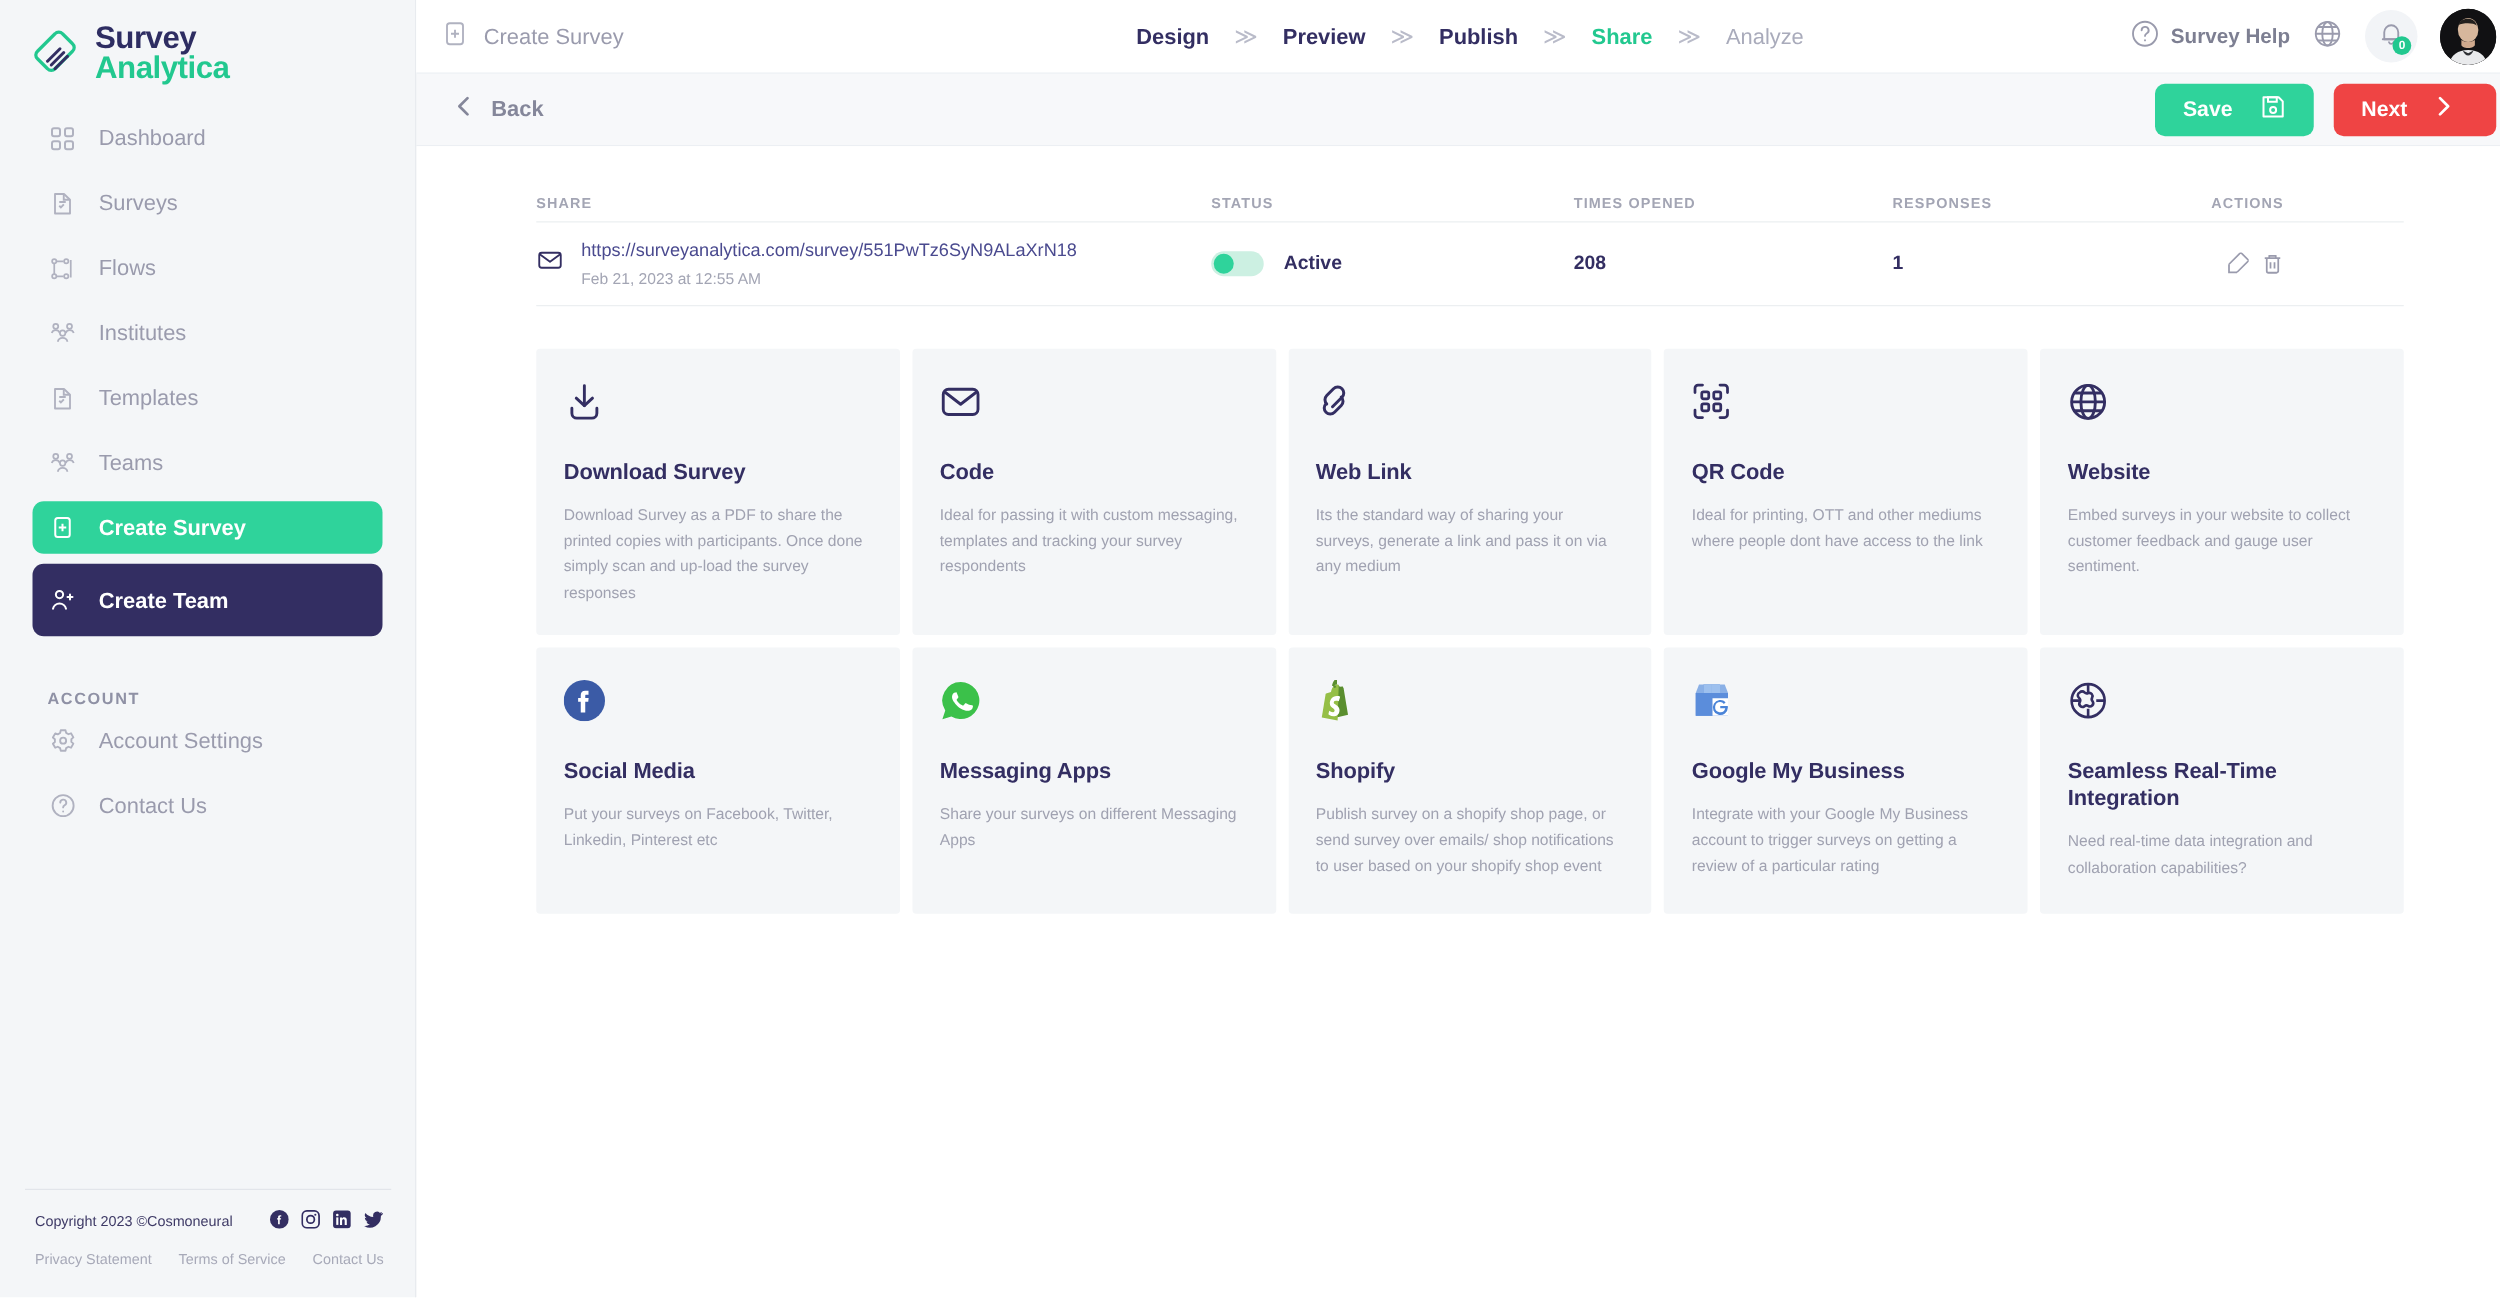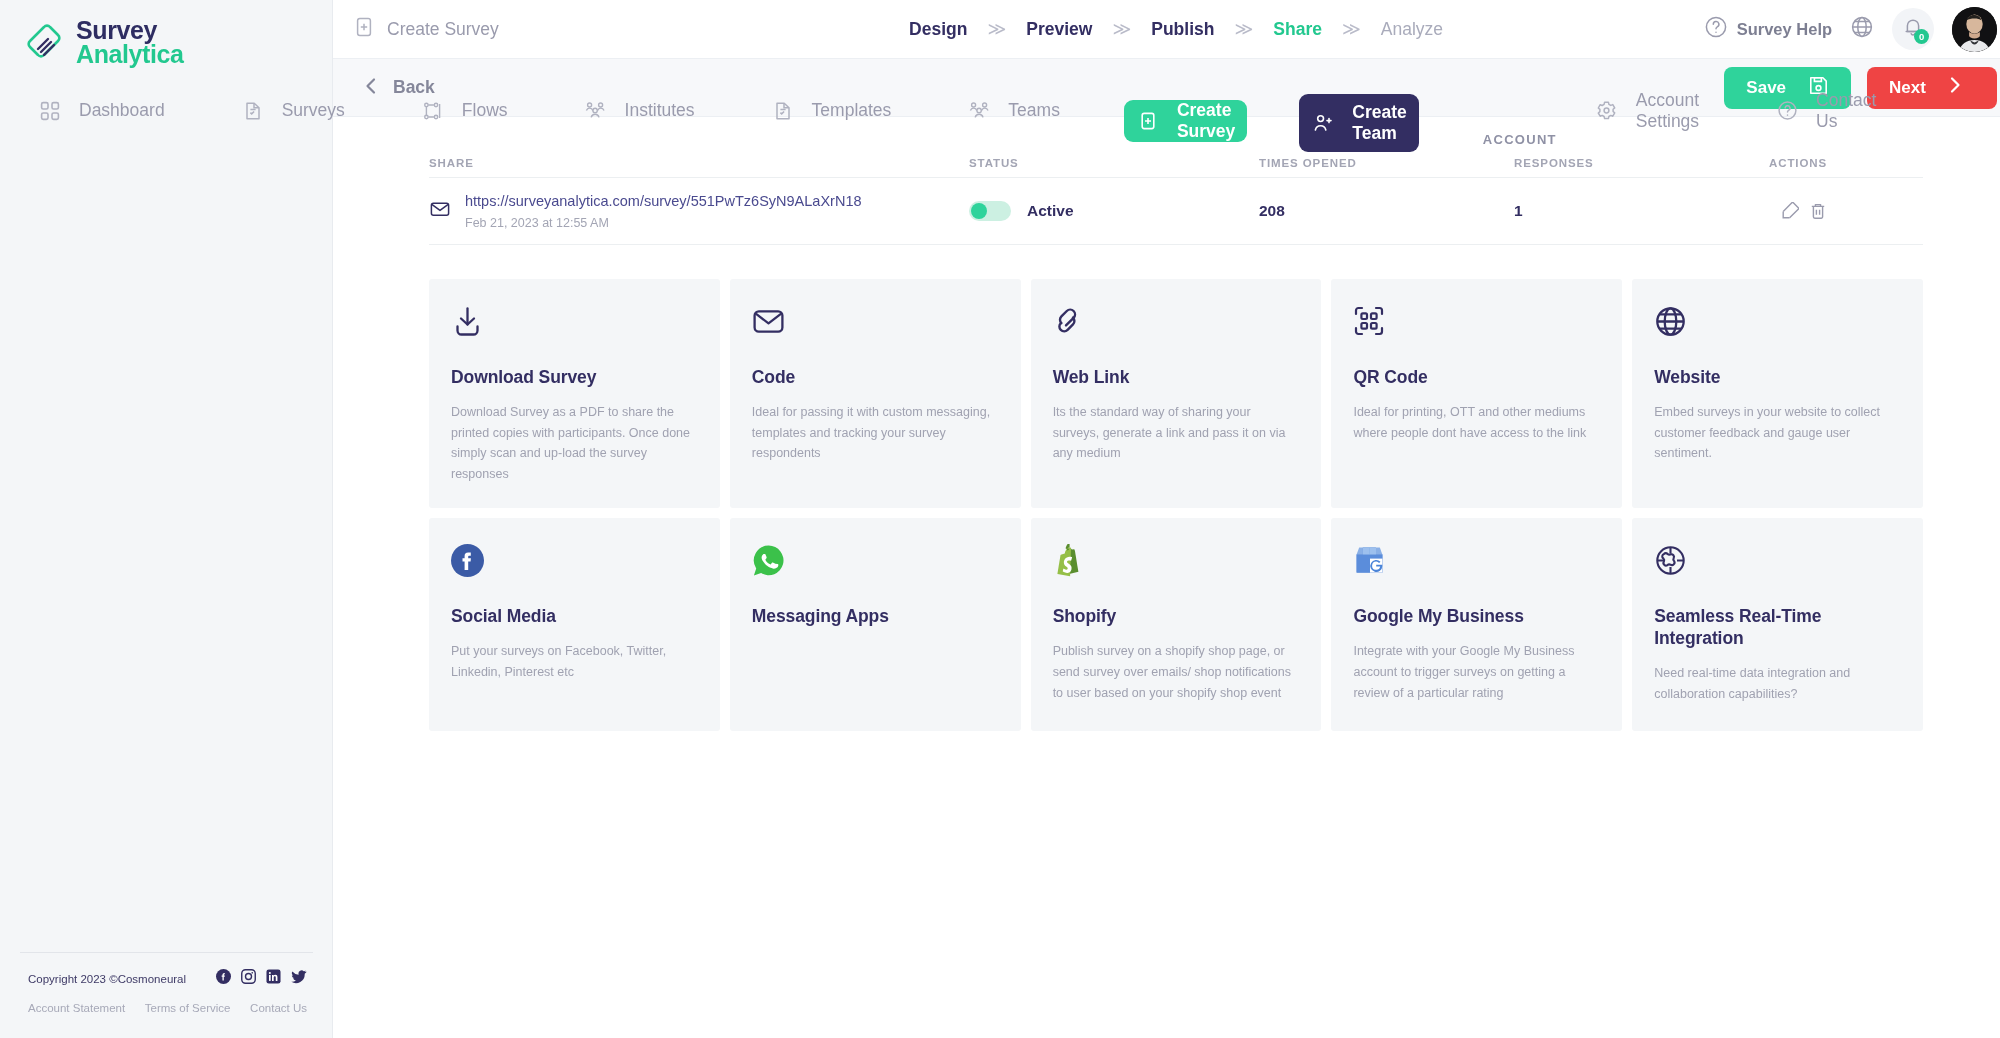--- a/index.html
+++ b/index.html
@@ -19,21 +19,21 @@
     border-right: 1px solid #e8ebef;
     display: flex; flex-direction: column;
     flex: 0 0 333px;
     position: relative;
   }
   .logo-wrap { display: flex; align-items: center; gap: 10px; padding: 20px 0 0 24px; height: 64px; }
   .logo-text { line-height: 0.98; }
   .logo-l1 { font-size: 25px; font-weight: bold; color: #2e2d62; letter-spacing: -0.4px; }
   .logo-l2 { font-size: 25px; font-weight: bold; color: #22c88f; letter-spacing: -0.4px; }
 
-  .nav { margin-top: 26px; display: flex; flex-direction: row; }
+  .nav { margin-top: 26px; display: flex; flex-direction: column; justify-content: center; }
   .nav-item {
     display: flex; align-items: center; gap: 17px;
     height: 41px; margin: 0 26px; padding: 0 12px;
     color: #9a9bad; font-size: 17.5px; cursor: pointer;
     border-radius: 9px;
   }
   .nav-item .ico { width: 24px; height: 24px; display: flex; align-items: center; justify-content: center; flex: 0 0 24px; }
   .nav-item.spaced { margin-bottom: 11px; }
   .nav-item.cta-green {
     background: #2fd39b; color: #fff; font-weight: bold; height: 42px;
@@ -336,21 +336,21 @@
               </svg>
           </span>
           <span>
             <svg width="16" height="15" viewBox="0 0 17 16">
                 <path d="M16.3 2.6c-.6.3-1.2.5-1.9.6.6-.4 1-.9 1.2-1.6-.6.4-1.3.6-2 .8A3.3 3.3 0 0 0 8 5.3c0 .3 0 .5.1.7A9.3 9.3 0 0 1 1.4 2.6a3.3 3.3 0 0 0 1 4.4 3.3 3.3 0 0 1-1.5-.4c0 1.6 1.1 2.9 2.6 3.2-.4.1-.9.2-1.4.1a3.3 3.3 0 0 0 3.1 2.3 6.6 6.6 0 0 1-4.9 1.4A9.3 9.3 0 0 0 14.6 5.5v-.4c.6-.5 1.2-1 1.7-1.7z" fill="#332e62"></path>
               </svg>
           </span>
         </span>
       </div>
       <div class="sf-row2">
-        <span class="sf-link">Account Statement</span>
+        <span class="sf-link">Privacy Statement</span>
         <span class="sf-link">Terms of Service</span>
         <span class="sf-link">Contact Us</span>
       </div>
     </div>
   </aside>
 
   <main class="main">
 
     <header class="topbar">
       <div class="tb-left">
@@ -580,20 +580,21 @@
         </div>
 
         <div class="card row2">
           <span class="card-ico">
             <svg width="33" height="33" viewBox="0 0 33 33">
               <path d="M16.6 1.6a14.8 14.8 0 0 0-12.4 22.8L1.9 31.4l7.2-2.3A14.8 14.8 0 1 0 16.6 1.6z" fill="#3bc14a"></path>
               <path d="M23.3 19.8c-.3-.2-2.2-1.1-2.5-1.2-.3-.1-.6-.2-.8.2-.2.3-.9 1.1-1.1 1.4-.2.2-.4.3-.8.1-.3-.2-1.5-.6-2.8-1.8-1-1-1.7-2.1-1.9-2.4-.2-.3 0-.5.1-.7.2-.2.5-.6.7-.8.2-.3.3-.4.4-.7.1-.3 0-.5 0-.7 0-.2-.8-2-1.1-2.7-.3-.7-.6-.6-.8-.6h-.7c-.3 0-.7.1-1 .5-.4.4-1.4 1.3-1.4 3.2s1.4 3.8 1.6 4c.2.3 2.7 4.3 6.7 5.9 4 1.5 4.4 1.2 5.2 1.1.8-.1 2.5-1 2.9-2s.4-1.8.3-2c-.1-.2-.3-.3-.6-.5z" fill="#fff"></path>
             </svg>
           </span>
           <div class="card-title">Messaging Apps</div>
+          <div class="card-desc">Share your surveys on different Messaging Apps</div>
         </div>
 
         <div class="card row2">
           <span class="card-ico">
             <svg width="31" height="33" viewBox="0 0 31 33">
               <path d="M21.4 5.3c-.1-.1-.3-.1-.4-.1l-2.1.2s-1.4-1.4-1.6-1.6c-.1-.1-.2-.1-.3-.1l-.9 26.2 9.4-2.1s-3.6-21-3.6-21.3c0-.2-.2-.3-.4-.3z" fill="#5a8e2f"></path>
               <path d="M17.1 3.7c-.1-.1-.3-.1-.5-.1-.6 0-1.5.2-2.3.9-1.4 1.1-2.2 3.2-2.5 5l-3.3 1c-1 .3-1 .4-1.1 1.3C7.3 12.5 4.5 30 4.5 30l12.6 2.3.9-28.6z" fill="#95bf47"></path>
               <path d="M16.6 3.6c-.6 0-1.5.2-2.3.9.8-.1 1.5.3 1.8 1.3l-1.8.6c-.1-1-.7-1.7-1.7-1.8.3-1.8 1.1-3.9 2.5-5 .5-.4 1-.6 1.5-.6z" fill="#5a8e2f"></path>
               <path d="M19.1 13.6l-1.1 3.4s-1-.5-2.2-.4c-1.8.1-1.8 1.2-1.8 1.5.1 1.6 4.3 1.9 4.6 5.6.2 3-1.6 5-4.1 5.2-3.1.2-4.8-1.6-4.8-1.6l.7-2.8s1.7 1.3 3.1 1.2c.9-.1 1.2-.8 1.2-1.4-.1-2-3.6-1.9-3.8-5.3-.2-3 1.7-6 5.6-6.2 1.7-.1 2.5.4 2.5.4z" fill="#fff"></path>
             </svg>

